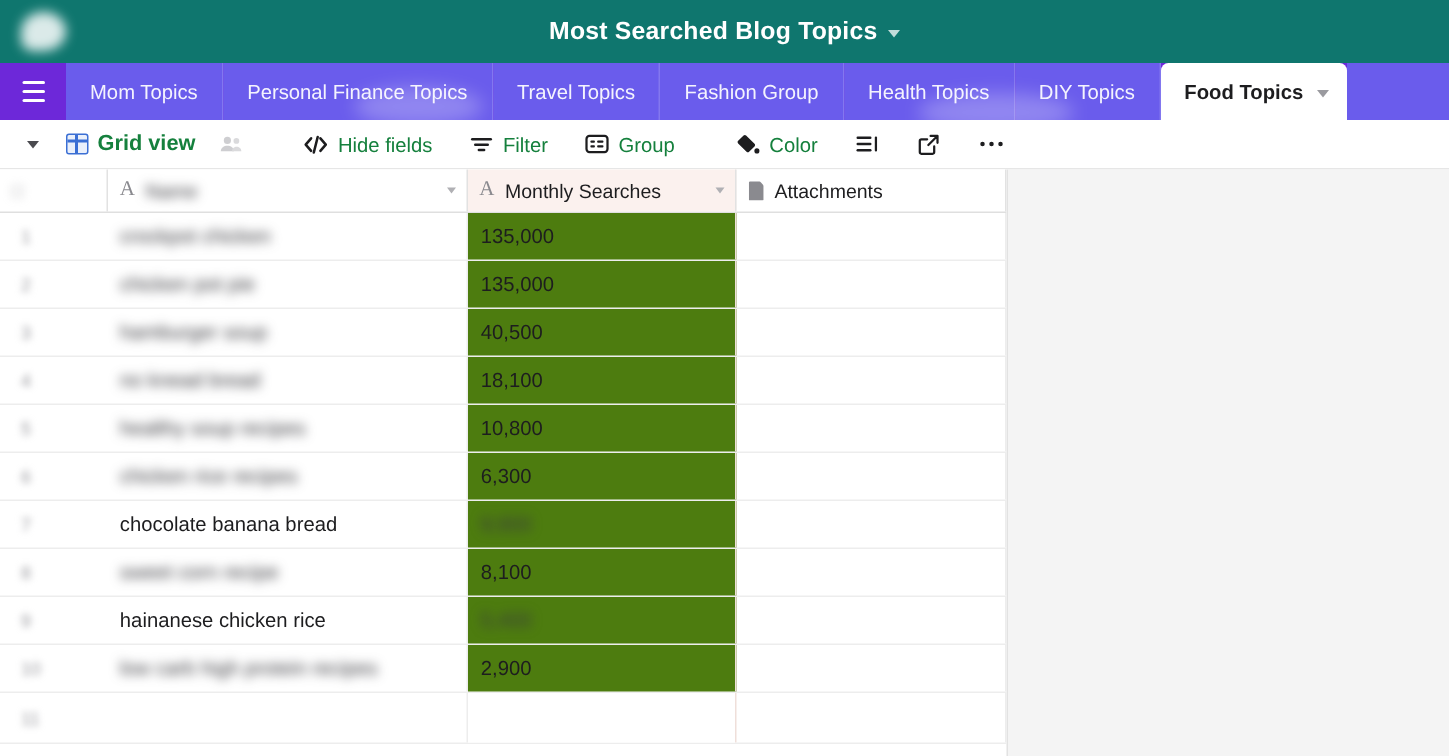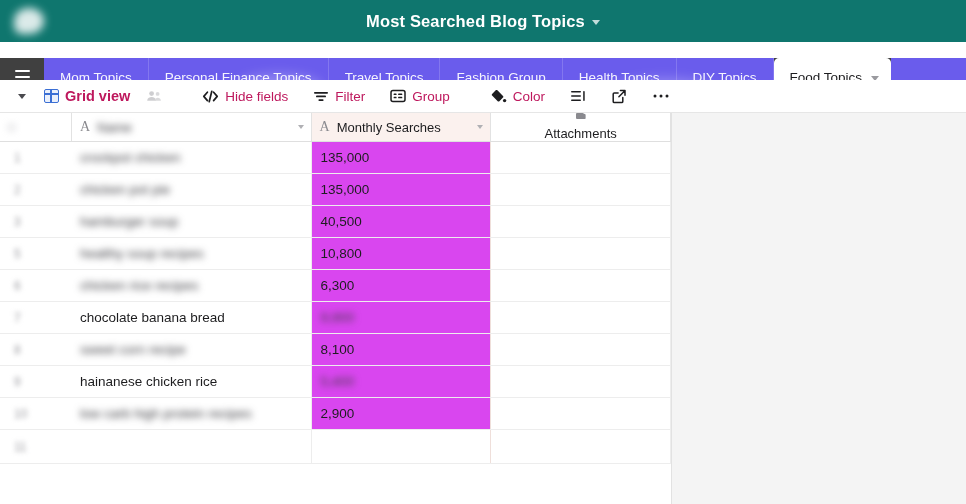--- a/index.html
+++ b/index.html
@@ -36,22 +36,22 @@
   }
   .wb-caret {
     width: 0; height: 0;
     border-left: 4px solid transparent; border-right: 4px solid transparent;
     border-top: 5px solid rgba(255,255,255,.75);
     margin-top: 3px;
   }
 
   
   .tabstrip {
-    position: absolute; left: 0; top: 58px; width: 966px; height: 38px;
-    background: #404040;
+    position: absolute; left: 0; top: 42px; width: 966px; height: 38px;
+    background: #6d28d9;
     display: flex; align-items: stretch;
   }
   .hamburger {
     width: 44px; display: flex; align-items: center; justify-content: center;
     cursor: pointer;
   }
   .hamburger span {
     display: block; width: 15px; height: 1.8px; background: #ffffff;
     border-radius: 1px; margin: 2px 0;
   }
@@ -60,21 +60,21 @@
     display: flex; align-items: center; justify-content: center;
     padding: 0 16px;
     font-size: 13.5px; color: rgba(255,255,255,.93);
     background: #6A5CEC;
     border-right: 1px solid rgba(255,255,255,.17);
     white-space: nowrap; cursor: pointer;
     position: relative;
   }
   .tab:first-of-type { border-left: 1px solid rgba(255,255,255,.17); }
   .tab.active {
-    background: #ffffff; color: #1d1d1f; font-weight: normal;
+    background: #ffffff; color: #1d1d1f; font-weight: bold;
     border-right: none; border-left: none;
     border-top-left-radius: 5px; border-top-right-radius: 5px;
     padding-right: 12px;
   }
   .tab.active .tab-caret {
     width: 0; height: 0; margin-left: 9px; margin-top: 2px;
     border-left: 4px solid transparent; border-right: 4px solid transparent;
     border-top: 5px solid #9a9a9f;
   }
   .tabstrip-tail { flex: 1; background: #6A5CEC; }
@@ -94,21 +94,21 @@
     border-bottom: 1px solid #e6e6e6;
   }
   .tb-caret {
     width: 0; height: 0; margin: 0 10px 0 18px;
     border-left: 4px solid transparent; border-right: 4px solid transparent;
     border-top: 5px solid #4a4a4f; cursor: pointer;
   }
   .tb-item {
     display: flex; align-items: center; gap: 6px;
     padding: 3px 8px; border-radius: 4px;
-    font-size: 13.5px; color: #be185d;
+    font-size: 13.5px; color: #15803d;
     cursor: pointer; white-space: nowrap;
   }
   .tb-item.strong { font-weight: bold; font-size: 14.5px; }
   .tb-item.sorted { background: #FBE2DB; margin-left: 6px; }
   .tb-gap-lg { width: 24px; }
   .tb-gap-sm { width: 9px; }
   .tb-icon { display: inline-flex; align-items: center; justify-content: center; }
 
   
   .ico-grid {
@@ -144,21 +144,21 @@
   }
   .hcell .hdrop {
     position: absolute; right: 7px; top: 50%; margin-top: -2px;
     width: 0; height: 0;
     border-left: 3.5px solid transparent; border-right: 3.5px solid transparent;
     border-top: 4.5px solid #b0b0b4;
   }
   .h-gutter  { width: 72px; }
   .h-name    { width: 240px; }
   .h-msearch { width: 180px; background: #FBF1EE; }
-  .h-attach  { width: 180px; flex-direction: column; }
+  .h-attach  { width: 180px; }
 
   .ico-A { font-size: 14px; color: #8a8a8f; font-family: "Liberation Serif", serif; }
   .ico-doc {
     width: 10px; height: 13px; background: #8a8a8f;
     border-radius: 1px 1px 1px 1px;
     clip-path: polygon(0 0, 70% 0, 100% 26%, 100% 100%, 0 100%);
   }
 
   .row {
     display: flex; height: 32px; align-items: stretch;
@@ -171,21 +171,21 @@
   .rownum {
     font-size: 12px; color: #9a9a9f; filter: blur(2.6px); user-select: none;
   }
   .c-name {
     width: 240px; display: flex; align-items: center; padding: 0 8px;
     font-size: 13.5px; color: #1d1d1f; border-right: 1px solid #ededed;
   }
   .c-msearch {
     width: 180px; display: flex; align-items: center; padding: 0 9px;
     font-size: 13.5px; color: #1d1d1f;
-    background: #d946ef; border-right: 1px solid #EFDFDA;
+    background: #4d7c0f; border-right: 1px solid #EFDFDA;
   }
   .c-attach { width: 180px; border-right: 1px solid #ededed; }
   .blurtxt { filter: blur(3.6px); color: #3a3a3f; }
   .blurnum { filter: blur(3.6px); color: #3a3a3f; }
   .row.addrow { height: 34px; }
   .row.addrow .c-msearch { background: #ffffff; }
 </style>
 </head>
 <body>
 
@@ -405,20 +405,32 @@
           </div>
         <div class="c-name">
             <span class="blurtxt">hamburger soup</span>
           </div>
         <div class="c-msearch">
             <span>40,500</span>
           </div>
         <div class="c-attach"></div>
       </div>
 
+      <div class="row">
+        <div class="c-gutter">
+            <span class="rownum">4</span>
+          </div>
+        <div class="c-name">
+            <span class="blurtxt">no knead bread</span>
+          </div>
+        <div class="c-msearch">
+            <span>18,100</span>
+          </div>
+        <div class="c-attach"></div>
+      </div>
 
       <div class="row">
         <div class="c-gutter">
             <span class="rownum">5</span>
           </div>
         <div class="c-name">
             <span class="blurtxt">healthy soup recipes</span>
           </div>
         <div class="c-msearch">
             <span>10,800</span>

